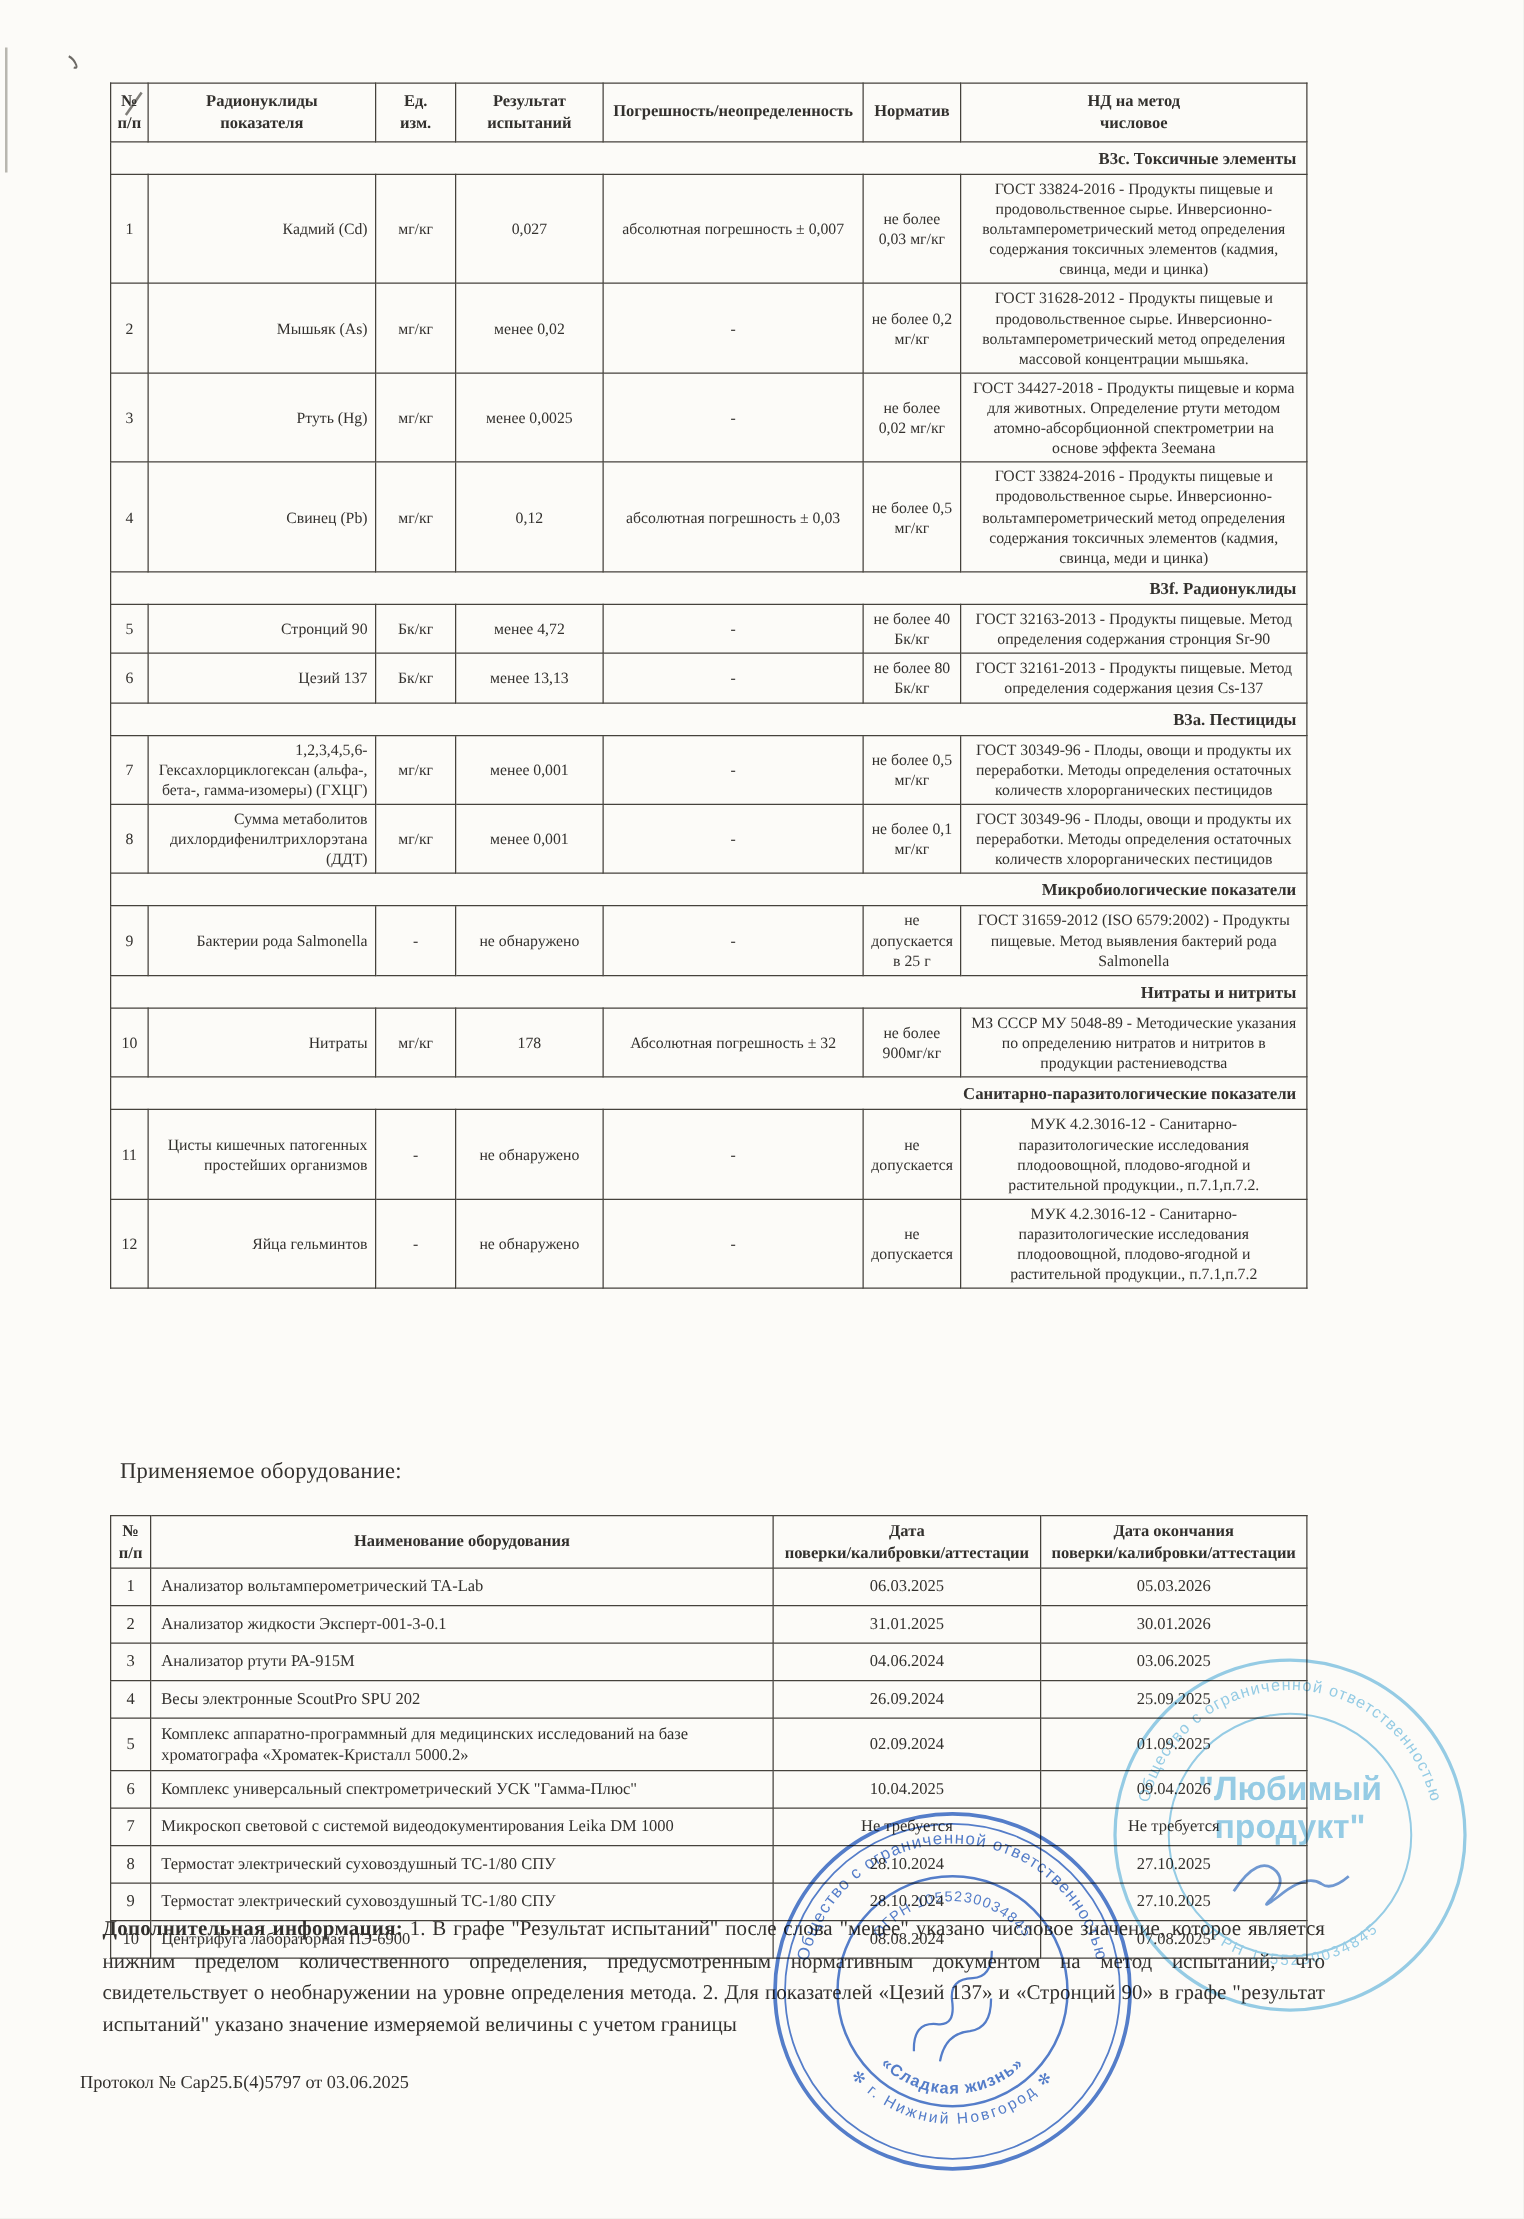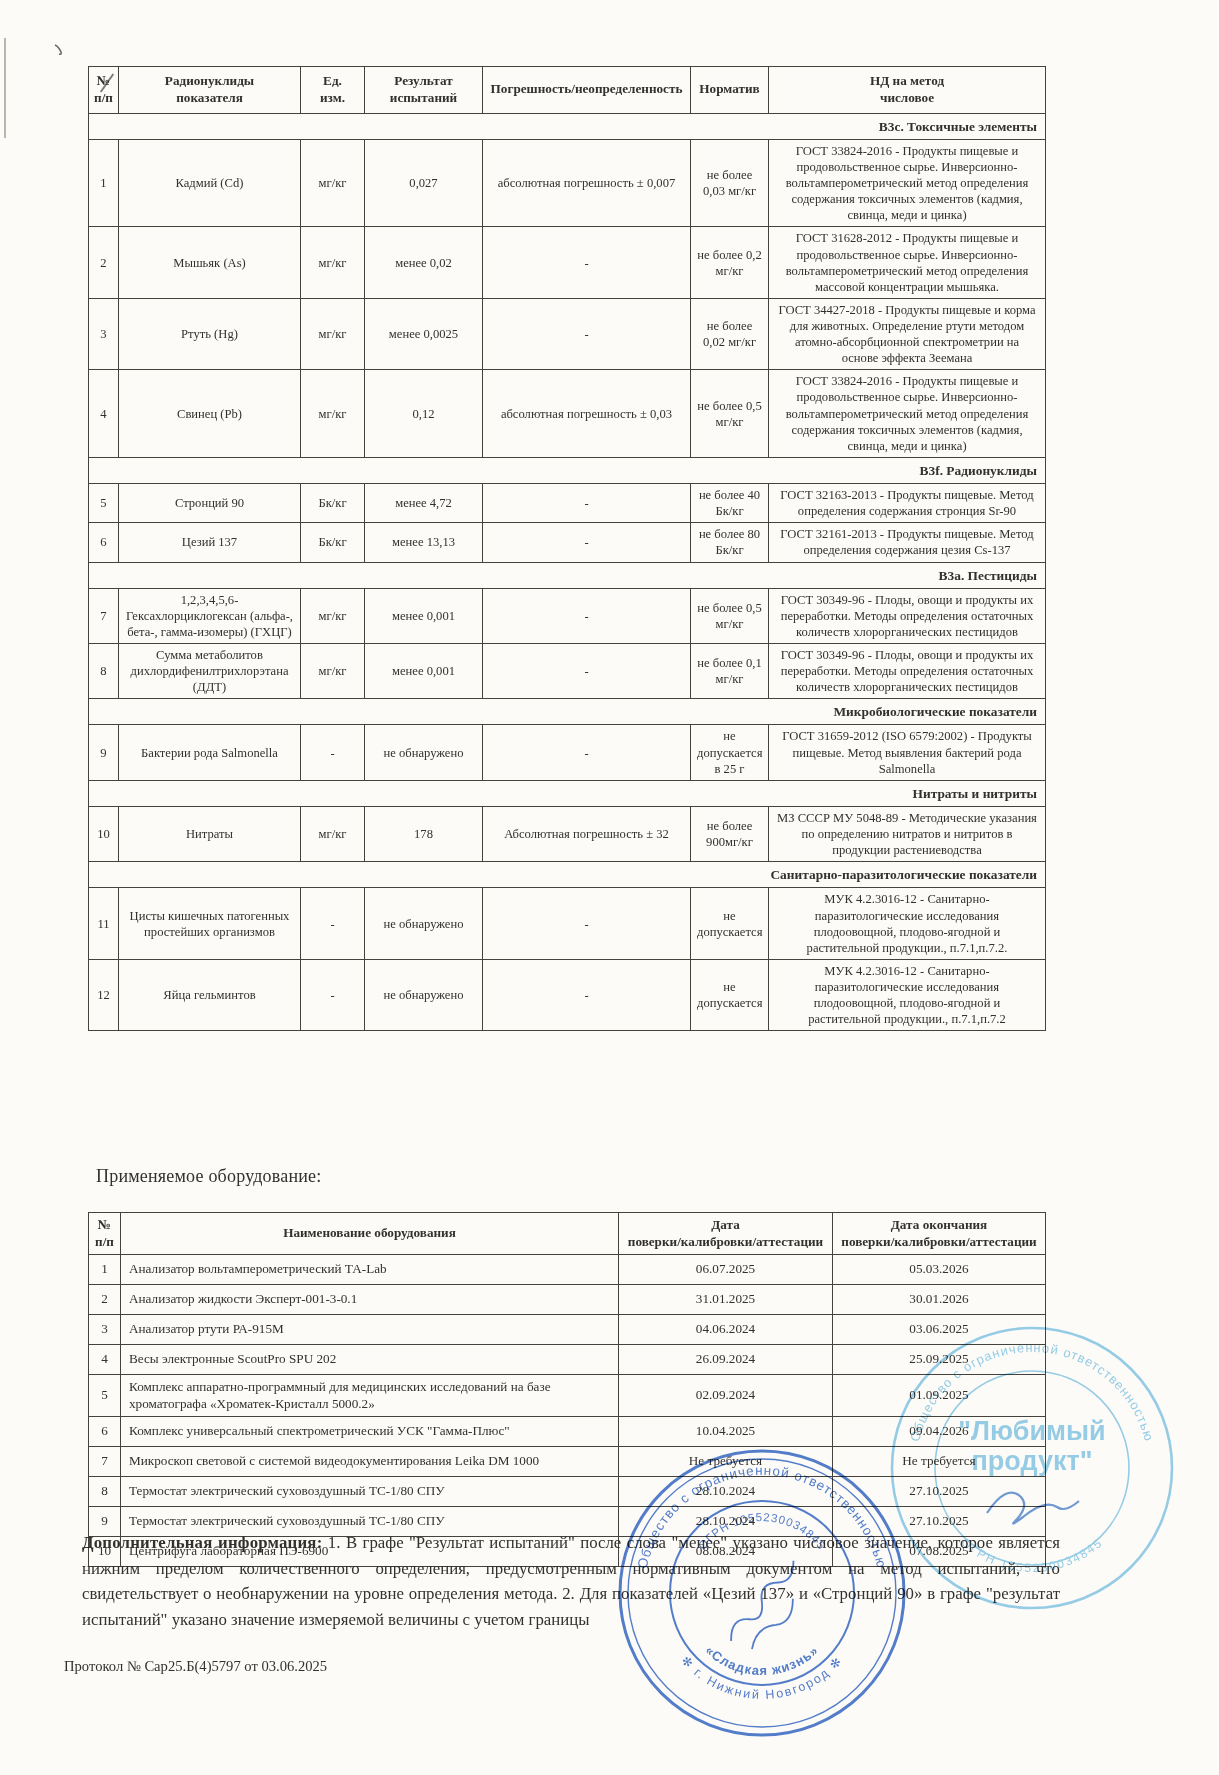--- a/index.html
+++ b/index.html
@@ -14,21 +14,21 @@
   }
   .scan-edge{position:absolute;left:4px;top:38px;width:2px;height:100px;background:#8a887f;opacity:.6;}
   .pencil-mark{position:absolute;left:52px;top:42px;opacity:.8;}
   .pencil-slash{position:absolute;left:96px;top:82px;width:22px;height:2px;background:#4a4742;transform:rotate(-55deg);opacity:.7;}
 
   table{border-collapse:collapse;table-layout:fixed;}
   .results{position:absolute;left:88px;top:66px;width:957px;font-size:12.6px;line-height:1.28;}
   .results th,.results td{border:1.4px solid #45423c;padding:3px 6px;vertical-align:middle;}
   .results th{font-weight:bold;font-size:13.2px;text-align:center;white-space:pre-line;padding:6px 4px;}
   .results td{text-align:center;}
-  .results td.c1{text-align:center;}
+  .results td.c1{text-align:right;}
   .results tr.section td{font-weight:bold;text-align:right;font-size:13.4px;padding:4px 8px;}
   .results td.method{padding:3px 8px;}
 
   .equip-heading{
     position:absolute;left:80px;top:1150px;margin:16px;
     font-size:18px;font-weight:normal;letter-spacing:.2px;
   }
   .equip{position:absolute;left:88px;top:1212px;width:957px;font-size:13.2px;line-height:1.25;}
   .equip th,.equip td{border:1.4px solid #45423c;padding:4px 8px;vertical-align:middle;}
   .equip th{font-weight:bold;text-align:center;white-space:pre-line;padding:4px 6px;}
@@ -236,21 +236,21 @@
           <th>Дата
 поверки/калибровки/аттестации</th>
           <th>Дата окончания
 поверки/калибровки/аттестации</th>
         </tr>
       </thead>
     <tbody id="equip-body">
         <tr>
           <td class="c0">1</td>
           <td class="c1">Анализатор вольтамперометрический ТА-Lab</td>
-          <td class="c2">06.07.2025</td>
+          <td class="c2">06.03.2025</td>
           <td class="c3">05.03.2026</td>
         </tr>
         <tr>
           <td class="c0">2</td>
           <td class="c1">Анализатор жидкости Эксперт-001-3-0.1</td>
           <td class="c2">31.01.2025</td>
           <td class="c3">30.01.2026</td>
         </tr>
         <tr>
           <td class="c0">3</td>

